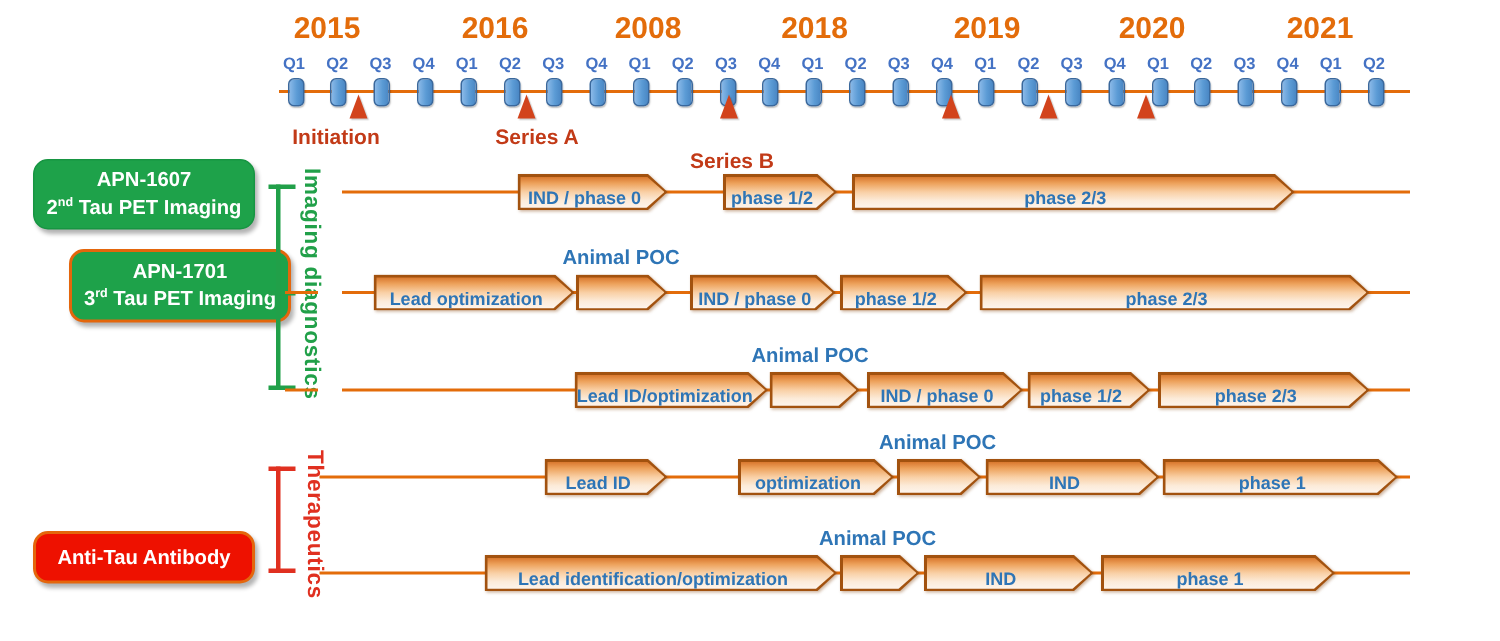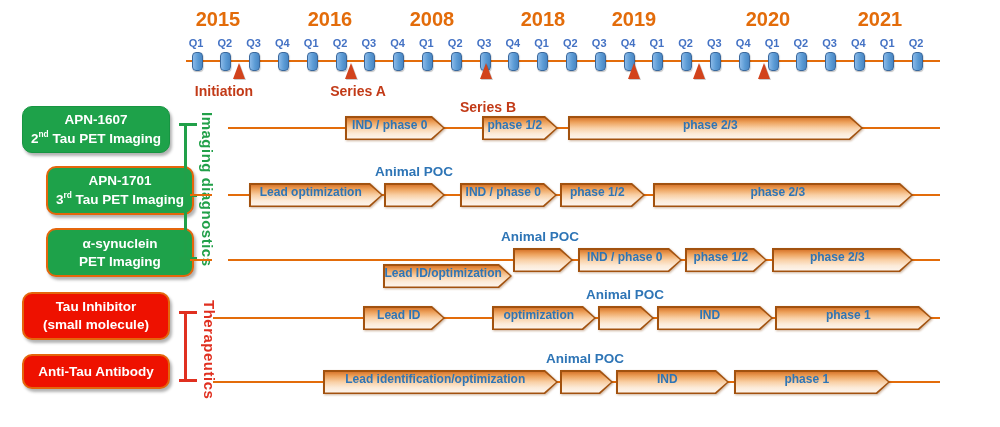--- a/index.html
+++ b/index.html
@@ -35,35 +35,35 @@
 
   
   .row-line { position:absolute; height:2px; background:#E36C0A; }
   .chev { position:absolute; height:24px;
           filter:drop-shadow(1px 1.5px 1px rgba(130,65,10,0.4)); }
   .chev-outer { position:absolute; inset:0; background:#A2520F;
           clip-path:polygon(0 0, calc(100% - 13px) 0, 100% 50%, calc(100% - 13px) 100%, 0 100%); }
   .chev-inner { position:absolute; left:1.5px; top:1.5px; right:2px; bottom:1.5px;
           background:linear-gradient(180deg,#d9782e 0%,#eda25c 20%,#f9d0a6 48%,#fcebd9 75%,#fdf5ee 100%);
           clip-path:polygon(0 0, calc(100% - 12px) 0, 100% 50%, calc(100% - 12px) 100%, 0 100%);
-          display:flex; align-items:flex-start; justify-content:center; }
+          display:flex; align-items:flex-end; justify-content:center; }
   .chev-label { font-size:12px; font-weight:bold; color:#2E75B6; white-space:nowrap;
           padding-right:10px; overflow:hidden; }
   .poc { position:absolute; transform:translateX(-50%); font-size:13.5px; font-weight:bold;
          color:#2E75B6; white-space:nowrap; }
 </style>
 </head>
 <body>
 
 <div id="canvas">
     <div class="year" style="left: 218px; top: 8px;">2015</div>
     <div class="year" style="left: 330px; top: 8px;">2016</div>
     <div class="year" style="left: 432px; top: 8px;">2008</div>
     <div class="year" style="left: 543px; top: 8px;">2018</div>
-    <div class="year" style="left: 634px; top: 8px;">2019</div>
+    <div class="year" style="left: 658px; top: 8px;">2019</div>
     <div class="year" style="left: 768px; top: 8px;">2020</div>
     <div class="year" style="left: 880px; top: 8px;">2021</div>
     <div class="tl-line" style="left: 186px; width: 754px; top: 60px;"></div>
     <div class="qlabel" style="left: 196px; top: 37px;">Q1</div>
     <div class="pill" style="left: 191.5px; top: 52px;"></div>
     <div class="qlabel" style="left: 224.8px; top: 37px;">Q2</div>
     <div class="pill" style="left: 220.3px; top: 52px;"></div>
     <div class="qlabel" style="left: 253.6px; top: 37px;">Q3</div>
     <div class="pill" style="left: 249.1px; top: 52px;"></div>
     <div class="qlabel" style="left: 282.4px; top: 37px;">Q4</div>
@@ -122,28 +122,20 @@
     <div class="tri" style="left: 699px; top: 63px;"></div>
     <div class="tri" style="left: 764px; top: 63px;"></div>
     <div class="pbox green" style="top: 106px; height: 47px;">
       <div>APN-1607</div>
       <div>2<sup>nd</sup> Tau PET Imaging</div>
     </div>
     <div class="pbox green oborder" style="top: 166px; height: 49px;">
       <div>APN-1701</div>
       <div>3<sup>rd</sup> Tau PET Imaging</div>
     </div>
-    <div class="pbox green oborder" style="top: 228px; height: 49px;">
-      <div>α-synuclein</div>
-      <div>PET Imaging</div>
-    </div>
-    <div class="pbox red oborder" style="top: 292px; height: 48px;">
-      <div>Tau Inhibitor</div>
-      <div>(small molecule)</div>
-    </div>
     <div class="pbox red oborder" style="top: 354px; height: 35px;">
       <div>Anti-Tau Antibody</div>
     </div>
     <div class="brk-v" style="left: 184px; top: 123px; height: 136px; background: rgb(33, 160, 73);"></div>
     <div class="brk-t" style="left: 179px; top: 123px; width: 18px; background: rgb(33, 160, 73);"></div>
     <div class="brk-t" style="left: 179px; top: 194px; width: 18px; background: rgb(33, 160, 73);"></div>
     <div class="brk-t" style="left: 179px; top: 257px; width: 18px; background: rgb(33, 160, 73);"></div>
     <div class="vlabel" style="left: 199px; top: 112px; height: 178px; color: rgb(33, 160, 73);">Imaging diagnostics</div>
     <div class="brk-v" style="left: 184px; top: 311px; height: 70px; background: rgb(224, 48, 32);"></div>
     <div class="brk-t" style="left: 179px; top: 311px; width: 18px; background: rgb(224, 48, 32);"></div>
@@ -202,21 +194,21 @@
     <div class="chev" style="left: 653px; top: 183px; width: 260px;">
       <div class="chev-outer">
         <div class="chev-inner">
           <span class="chev-label">phase 2/3</span>
         </div>
       </div>
     </div>
     <div class="poc" style="left: 414px; top: 164px;">Animal POC</div>
     <div class="row-line" style="left: 228px; width: 712px; top: 259px;"></div>
     <div class="row-line" style="left: 190px; width: 22px; top: 259px;"></div>
-    <div class="chev" style="left: 383px; top: 264px; width: 129px;">
+    <div class="chev" style="left: 383px; top: 248px; width: 129px;">
       <div class="chev-outer">
         <div class="chev-inner">
           <span class="chev-label">Lead ID/optimization</span>
         </div>
       </div>
     </div>
     <div class="chev" style="left: 513px; top: 248px; width: 60px;">
       <div class="chev-outer">
         <div class="chev-inner"></div>
       </div>

